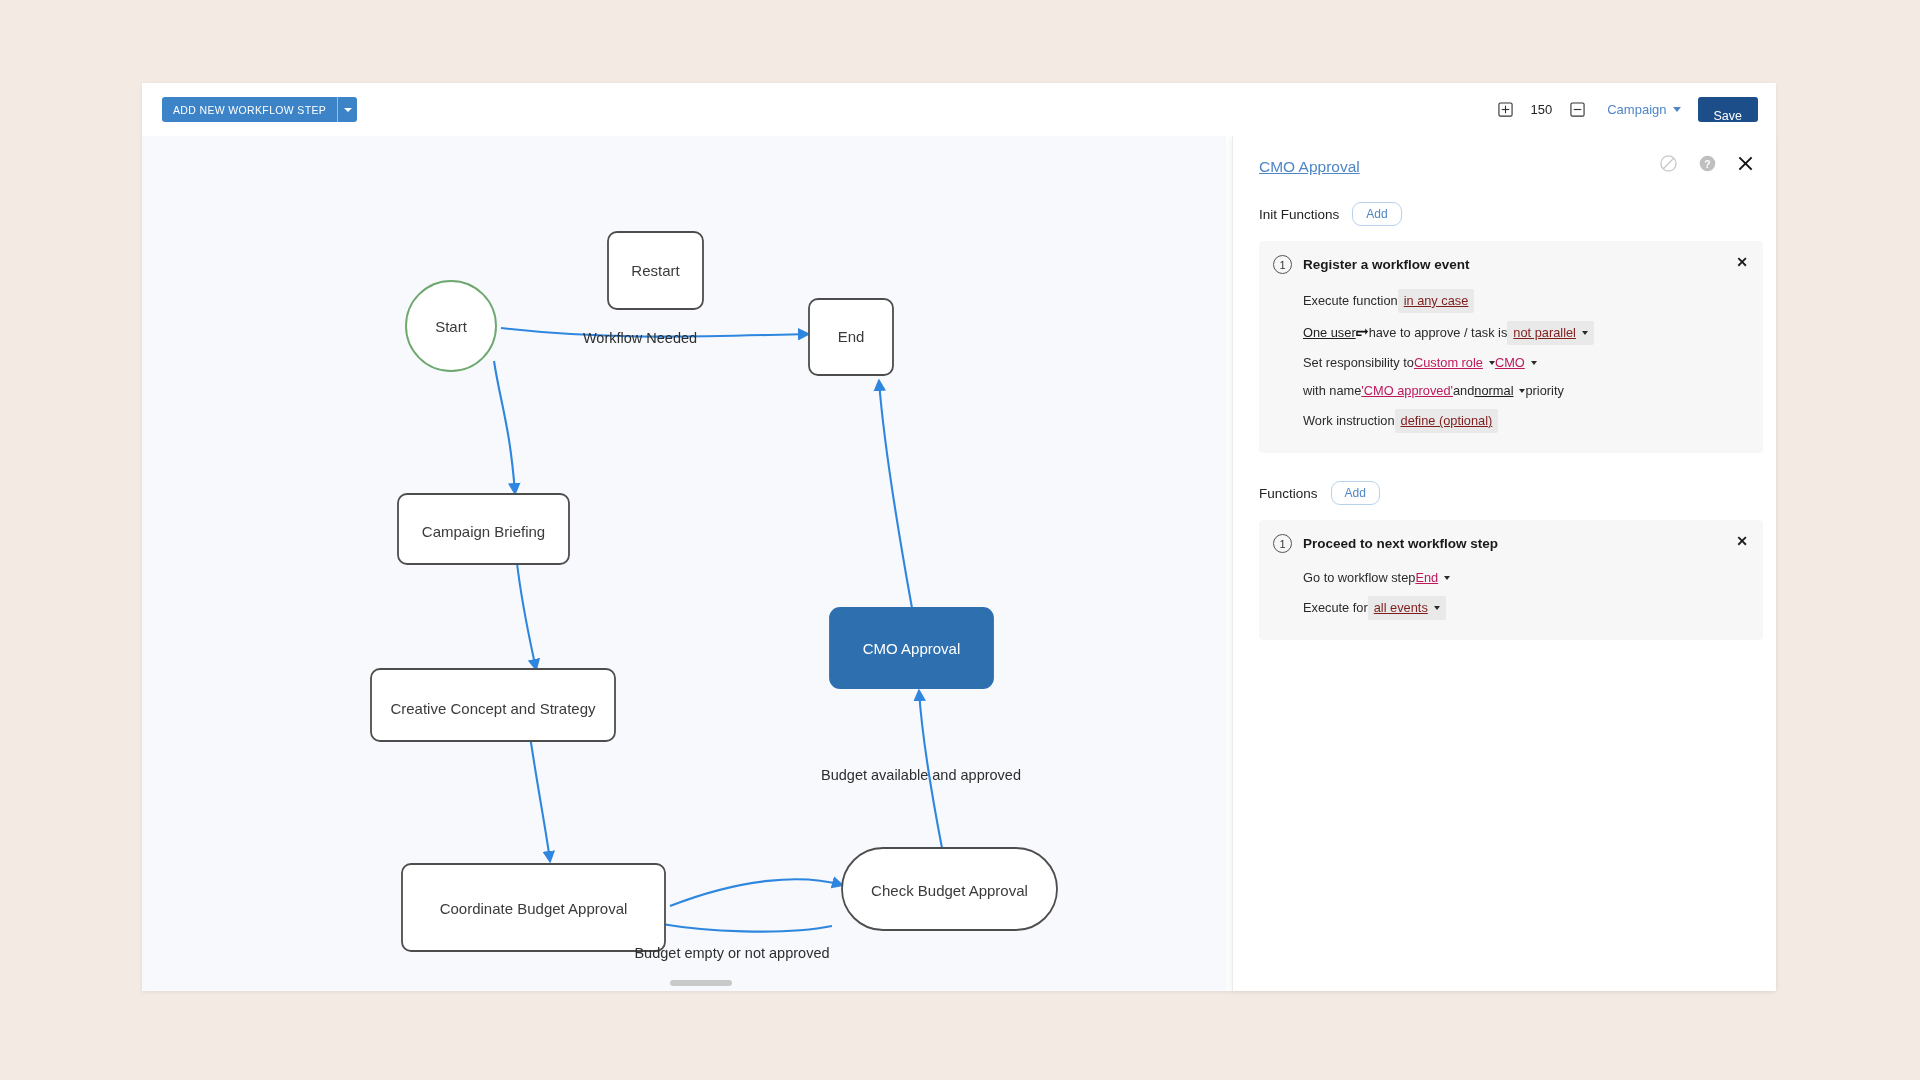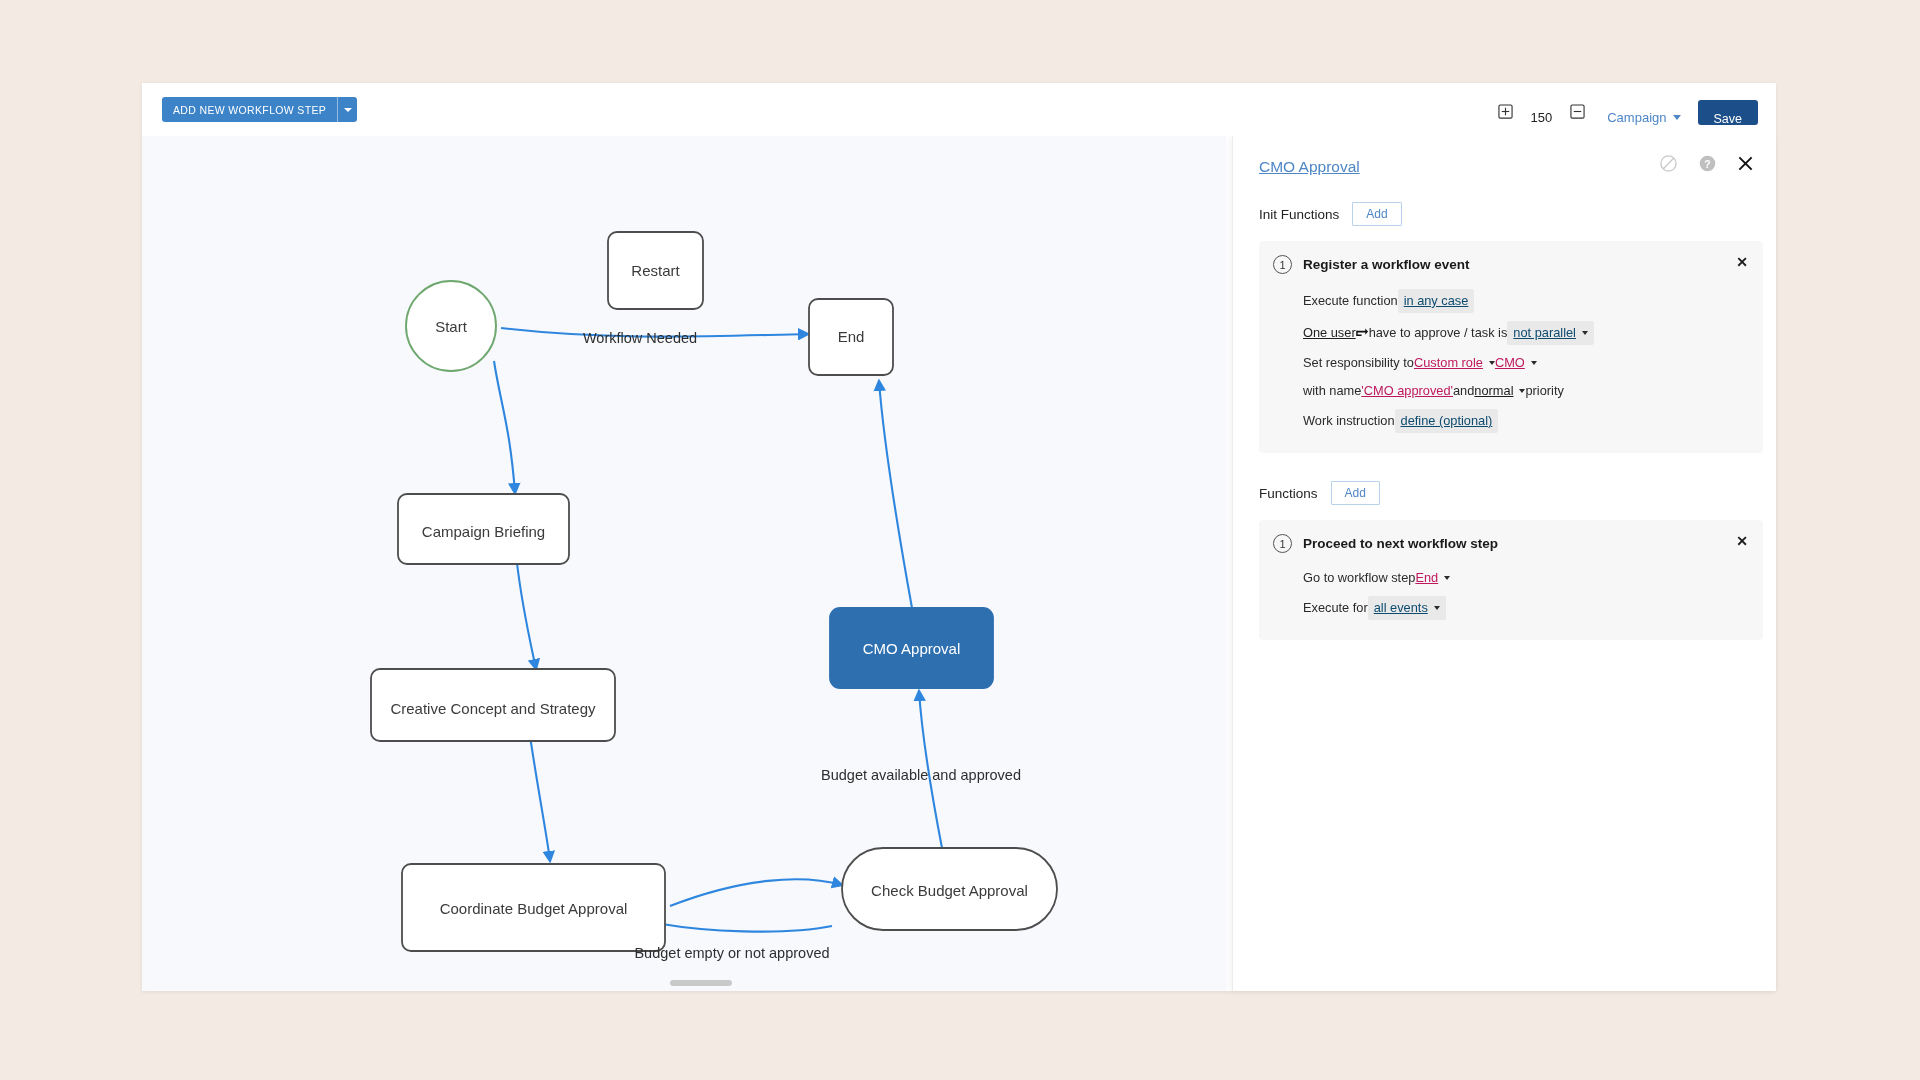--- a/index.html
+++ b/index.html
@@ -68,21 +68,21 @@
     border-left: 4px solid transparent;
     border-right: 4px solid transparent;
     border-top: 4.5px solid #FFFFFF;
   }
 
   .toolbar-right {
     position: absolute;
     right: 18px;
     top: 11px;
     display: flex;
-    align-items: flex-end;
+    align-items: center;
     gap: 0;
     height: 31px;
   }
   .tb-icon {
     width: 28px; height: 28px;
     display: flex; align-items: center; justify-content: center;
     cursor: pointer;
     color: #333;
   }
   .zoom-value {
@@ -220,21 +220,21 @@
     padding: 6px 26px 0 26px;
     height: 38px;
   }
   .section-label {
     font-size: 13.5px;
     color: #232323;
   }
   .add-btn {
     background: #FFFFFF;
     border: 1px solid #B9D2EC;
-    border-radius: 1px;
+    border-radius: 9px;
     color: #4E86C6;
     font-family: "Liberation Sans", sans-serif;
     font-size: 12px;
     height: 24px;
     padding: 0 13px;
     cursor: pointer;
   }
 
   .fn-card {
     margin: 11px 13px 0 26px;
@@ -282,21 +282,21 @@
     align-items: center;
     flex-wrap: wrap;
   }
 
   
   .chip {
     background: #E9E9E9;
     border-radius: 2px;
     padding: 2px 6px;
     text-decoration: underline;
-    color: #0c4a6e;
+    color: #7f1d1d;
     cursor: pointer;
     display: inline-flex;
     align-items: center;
     gap: 5px;
   }
   .chip-plain {
     text-decoration: underline;
     color: #1E1E1E;
     cursor: pointer;
     display: inline-flex;

